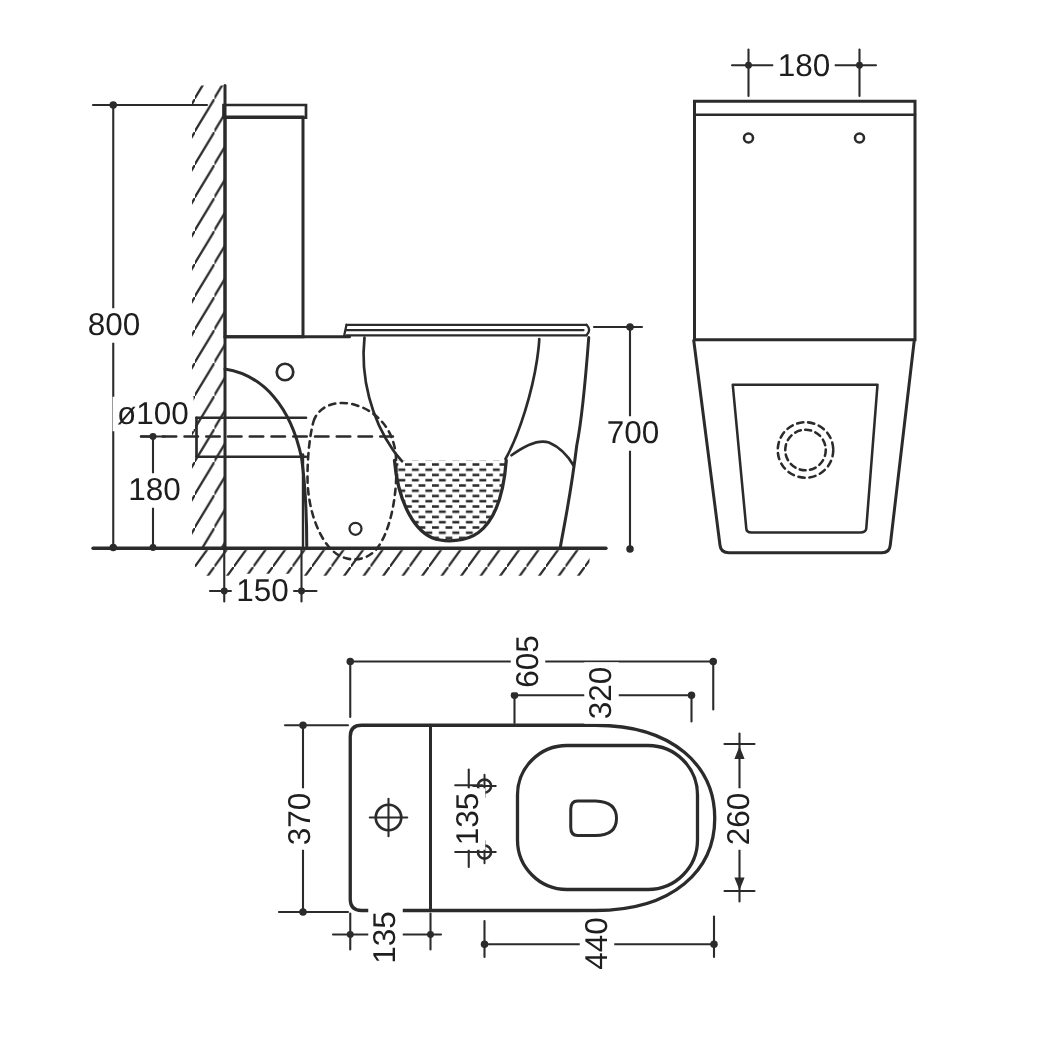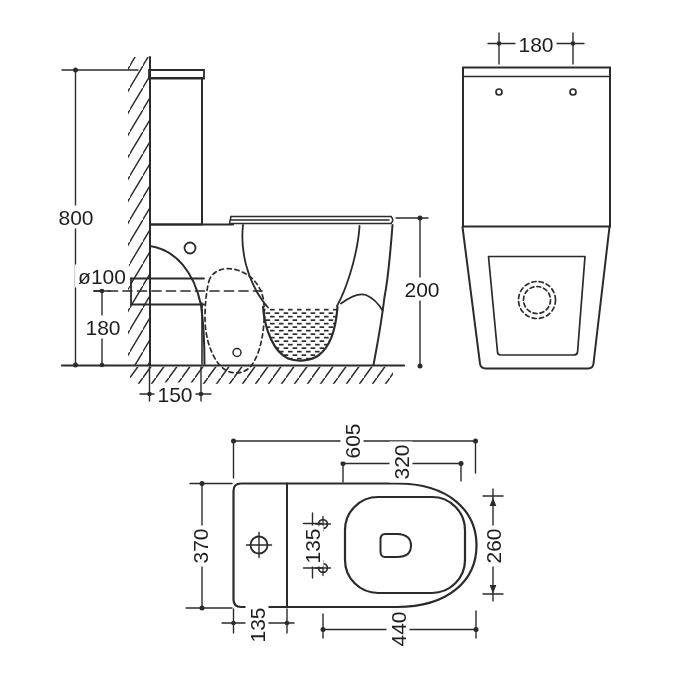--- a/index.html
+++ b/index.html
@@ -193,21 +193,21 @@
         <circle cx="287" cy="623" r="2.3"></circle>
     <circle cx="323" cy="629.5" r="2.5"></circle>
         <circle cx="476" cy="629.5" r="2.5"></circle>
   </g>
 </svg>
 
 <div class="dim-label" style="left:76px;top:217px;">800</div>
 <div class="dim-label" style="left:102px;top:276px;">ø100</div>
 <div class="dim-label" style="left:103px;top:327px;">180</div>
 <div class="dim-label" style="left:175px;top:394px;">150</div>
-<div class="dim-label" style="left:422px;top:289px;">200</div>
+<div class="dim-label" style="left:422px;top:289px;">700</div>
 <div class="dim-label" style="left:536px;top:44px;">180</div>
 
 <div class="dim-label rot" style="left:352px;top:441px;">605</div>
 <div class="dim-label rot" style="left:401px;top:462px;">320</div>
 <div class="dim-label rot" style="left:200px;top:546px;">370</div>
 <div class="dim-label rot" style="left:257px;top:625px;">135</div>
 <div class="dim-label rot" style="left:312px;top:546px;">135</div>
 <div class="dim-label rot" style="left:493px;top:546px;">260</div>
 <div class="dim-label rot" style="left:398px;top:629px;">440</div>
 

